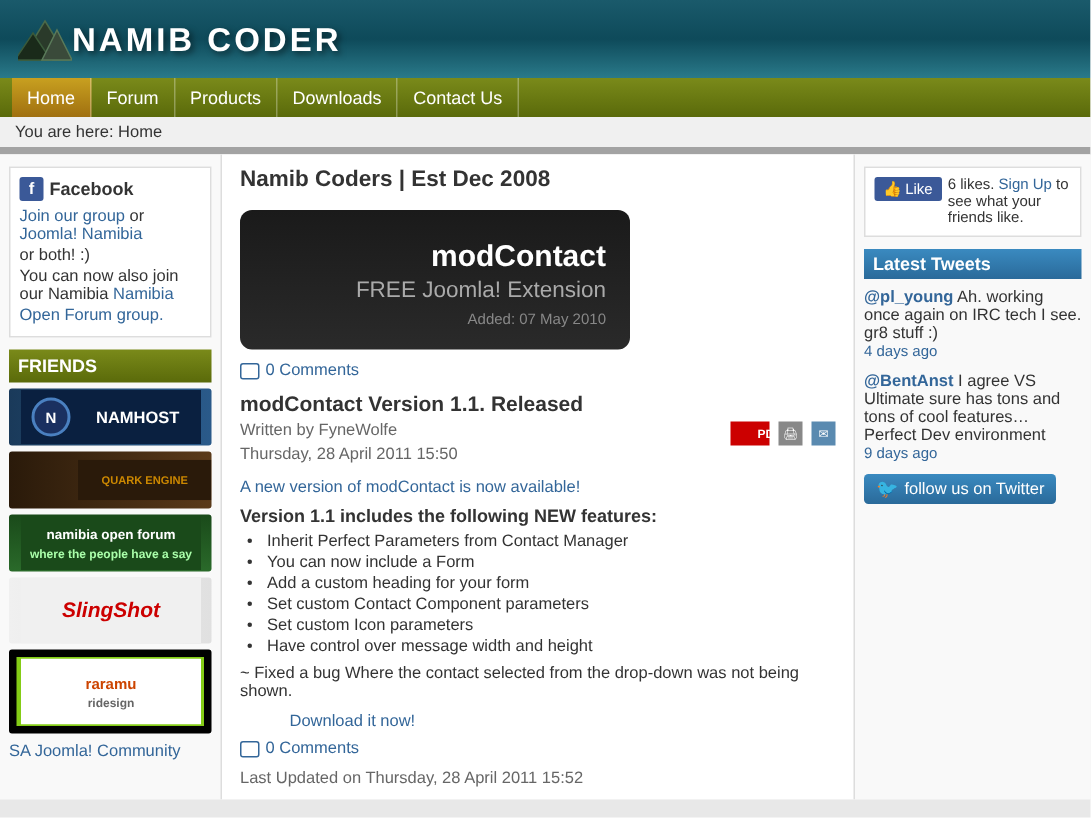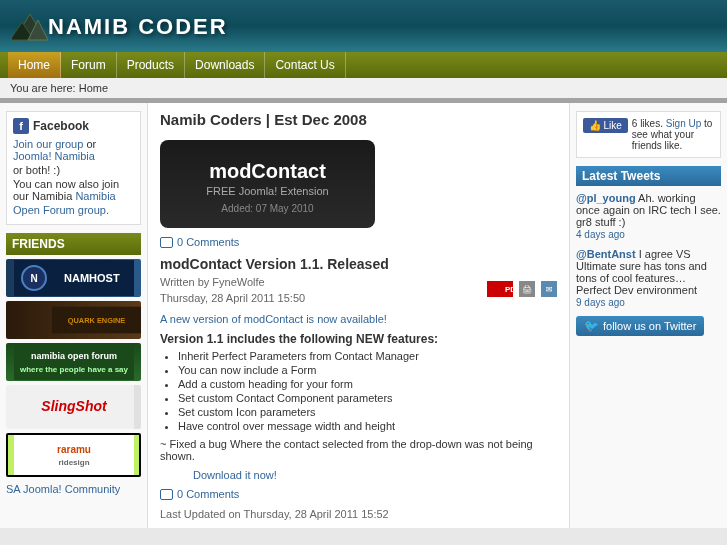--- a/index.html
+++ b/index.html
@@ -136,35 +136,35 @@
       background: #fff;
     }
     .content-title {
       font-size: 15px;
       font-weight: bold;
       color: #333;
       margin-bottom: 8px;
       padding-bottom: 4px;
     }
     .mod-contact-box {
-      width: 215px;
+      width: 260px;
       background: linear-gradient(to bottom, #1a1a1a, #2a2a2a);
       border-radius: 8px;
       padding: 20px 16px 14px 16px;
-      text-align: center;
+      text-align: right;
       margin-bottom: 8px;
     }
     .mod-contact-title {
       color: white;
       font-size: 20px;
       font-weight: bold;
     }
     .mod-contact-subtitle {
       color: #aaa;
-      font-size: 11px;
+      font-size: 15px;
       margin: 2px 0 6px 0;
     }
     .mod-contact-added {
       color: #888;
       font-size: 10px;
     }
     .comments-link {
       display: flex;
       align-items: center;
       gap: 4px;
@@ -343,21 +343,21 @@
       </svg>
     </div>
 
     <div class="friend-banner banner-slingshot" style="height:44px;">
       <svg width="120" height="44" viewBox="0 0 120 44">
         <rect width="120" height="44" fill="#f0f0f0"></rect>
         <text x="60" y="26" text-anchor="middle" fill="#cc0000" font-size="14" font-weight="bold" font-style="italic">SlingShot</text>
       </svg>
     </div>
 
-    <div class="friend-banner banner-ramu" style="height:44px; background:#bef264; color:#333; border:2px solid #000000;">
+    <div class="friend-banner banner-ramu" style="height:56px; background:#84cc16; color:#333; border:5px solid #000000;">
       <svg width="120" height="44" viewBox="0 0 120 44">
         <rect width="120" height="44" fill="white"></rect>
         <text x="60" y="20" text-anchor="middle" fill="#cc4400" font-size="10" font-weight="bold">raramu</text>
         <text x="60" y="32" text-anchor="middle" fill="#666" font-size="8">ridesign</text>
       </svg>
     </div>
 
     <div class="sidebar-bottom-links">
       <a class="sidebar-link">SA Joomla! Community</a><br>
       
@@ -376,21 +376,21 @@
     </div>
 
     <a class="comments-link">
       <span style="display:inline-block; width:13px; height:11px; border:1px solid #336699; border-radius:2px; position:relative;">
       </span>
       <span>0 Comments</span>
     </a>
 
     
     <div class="article-title">modContact Version 1.1. Released</div>
-    <div style="display:flex; justify-content:space-between; align-items:center;">
+    <div style="display:flex; justify-content:space-between; align-items:flex-start;">
       <div>
         <div class="article-meta">Written by FyneWolfe</div>
         <div class="article-meta">Thursday, 28 April 2011 15:50</div>
       </div>
       <div class="article-tools">
         <div class="tool-icon" title="PDF" style="background:#cc0000;padding-left:26px;">
           <span style="color:white;font-size:8px;font-weight:bold;">PDF</span>
         </div>
         <div class="tool-icon-print" title="Print" style="background:#888;">
           <span style="color:white;font-size:8px;">🖨</span>

